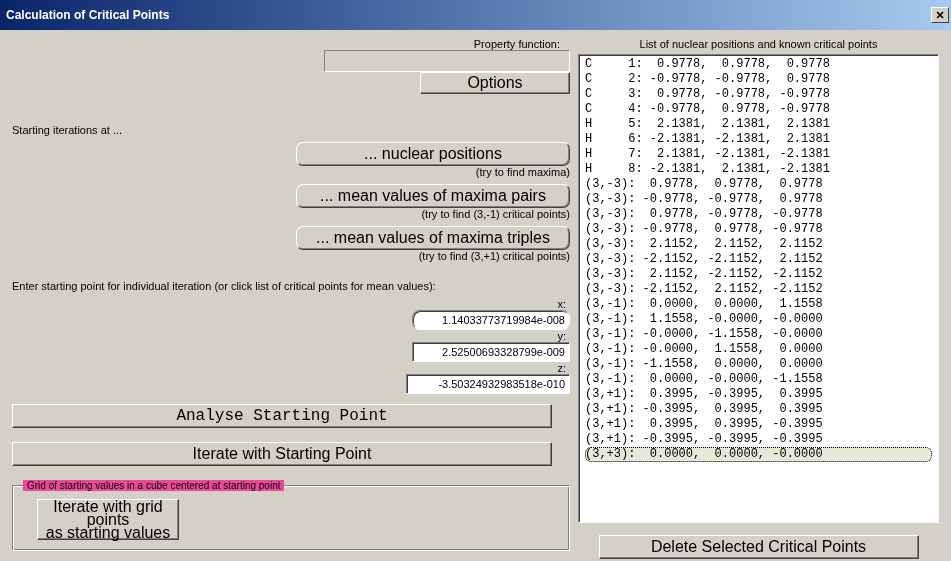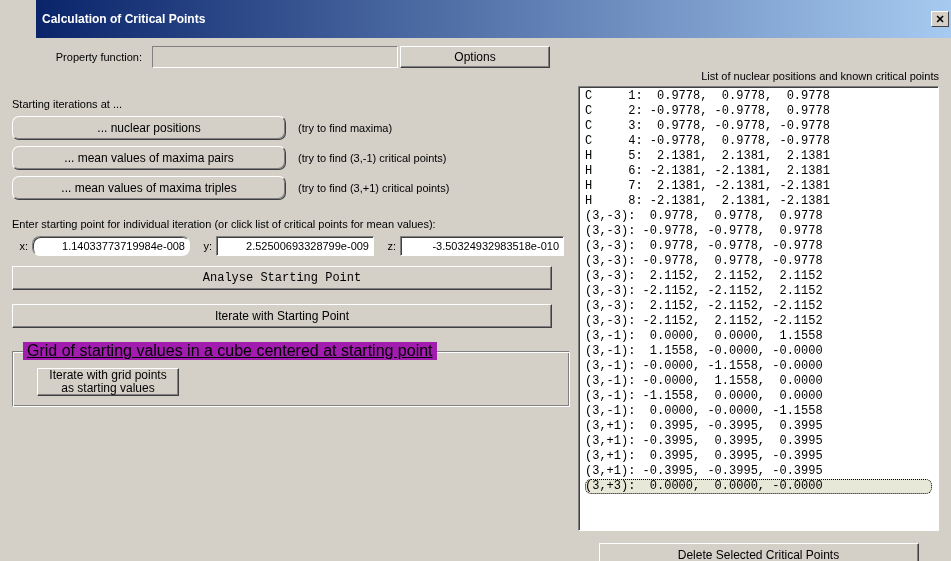--- a/index.html
+++ b/index.html
@@ -8,49 +8,48 @@
     padding: 0;
     background: #d4d0c8;
     font-family: "Tahoma", "MS Sans Serif", sans-serif;
     font-size: 11px;
     color: #000;
     width: 951px;
     height: 561px;
     overflow: hidden;
   }
   .titlebar {
-    height: 38px;
+    height: 30px;
     background: linear-gradient(to right, #0a246a 0%, #a6caf0 100%);
     color: #fff;
     display: flex;
     align-items: center;
     justify-content: space-between;
     padding: 0 2px 0 6px;
     font-weight: bold;
     font-size: 12px;
-    margin-left: 36px;
   }
   .close-btn {
     width: 18px; height: 16px;
     background: #d4d0c8;
     border: 1px solid #fff;
     border-right-color:#404040; border-bottom-color:#404040;
     display:flex;align-items:center;justify-content:center;
     color:#000; font-weight:bold; font-size:11px;
     cursor:pointer;
     font-family:"Arial",sans-serif;
   }
   .content {
     display:flex;
     padding: 8px 12px 10px 12px;
     height: 539px;
   }
   .left { width: 566px; padding-right:8px;}
   .right { flex:1; display:flex; flex-direction:column;}
-  .row { display:flex; align-items:center; }
+  .row { display:flex; align-items:flex-end;flex-direction:column; }
   .label { font-size:11px; }
   .sunken {
     border: 1px solid #808080;
     border-right-color:#fff; border-bottom-color:#fff;
     background:#d4d0c8;
   }
   .textbox {
     background:#fff;
     border: 1px solid #808080;
     border-right-color:#fff; border-bottom-color:#fff;
@@ -59,53 +58,53 @@
     font-family: inherit;
     font-size:11px;
     text-align:right;
     height:20px;
   }
   button.win {
     background:#d4d0c8;
     border:1px solid #fff;
     border-right-color:#404040; border-bottom-color:#404040;
     box-shadow: inset -1px -1px 0 #808080;
-    font-family:inherit; font-size:12px;
+    font-family:inherit; font-size:16px;
     cursor:pointer;
     padding:0;
   }
   .wide-btn { width: 274px; height:24px;border-radius:7px; }
   .heading { margin: 10px 0 6px 0; }
   .full-btn { width: 540px; height:24px; }
   fieldset.groupbox {
     border:1px solid #808080;
     border-right-color:#fff; border-bottom-color:#fff;
     box-shadow: 1px 1px 0 #fff inset, -1px -1px 0 #808080 inset;
     margin:0; padding:8px 10px 10px 10px;
     position:relative;
   }
   fieldset.groupbox legend {
-    font-size:16px; padding:0 4px; background:#a21caf;text-decoration:underline;
+    font-size:10px; padding:0 4px; background:#ec4899;
   }
   .list {
     background:#fff;
     border:1px solid #808080;
     border-right-color:#fff; border-bottom-color:#fff;
     box-shadow: inset 1px 1px 0 #404040;
     font-family:"Courier New",monospace;
     font-size:12px;
     white-space:pre;
     padding:2px 6px;
     overflow:auto;
     flex:1;
     line-height:15px;
   }
   .list-item { cursor:pointer; }
   .list-item.selected { background:#e8e8d8; outline:1px dotted #000; outline-offset:-1px;border-radius:6px;}
-  .right-title { text-align:right; margin-bottom:4px;margin-top:24px; }
+  .right-title { text-align:center; margin-bottom:4px; }
   .grid-inner { display:flex; }
   .grid-left { flex:1; }
   .grid-row{ display:flex; align-items:center; margin-bottom:6px;}
   .grid-row:last-child{margin-bottom:0;}
 </style>
 </head>
 <body>
 
 <div class="titlebar">
   <span>Calculation of Critical Points</span>

